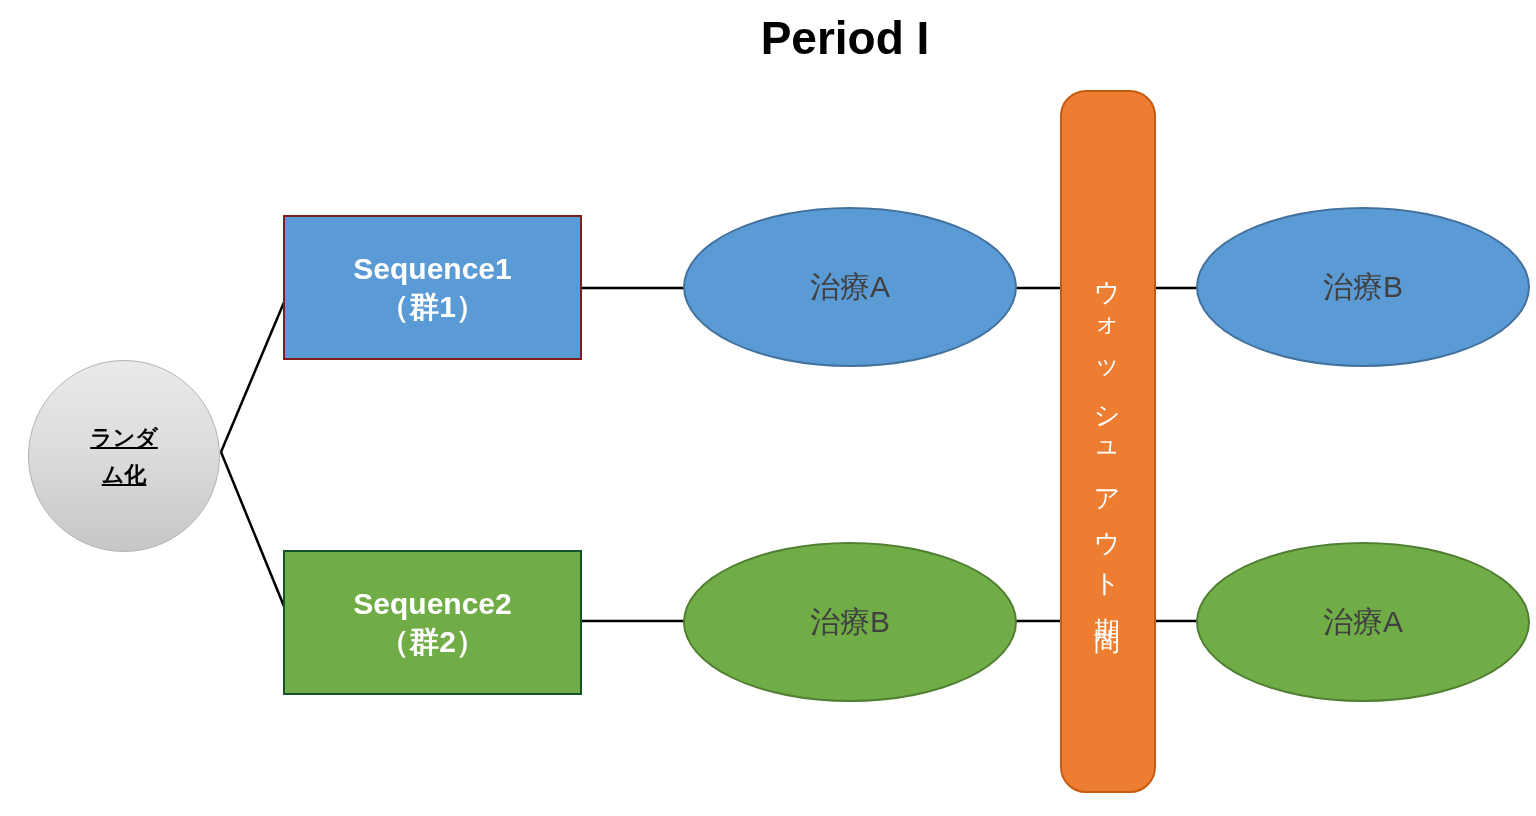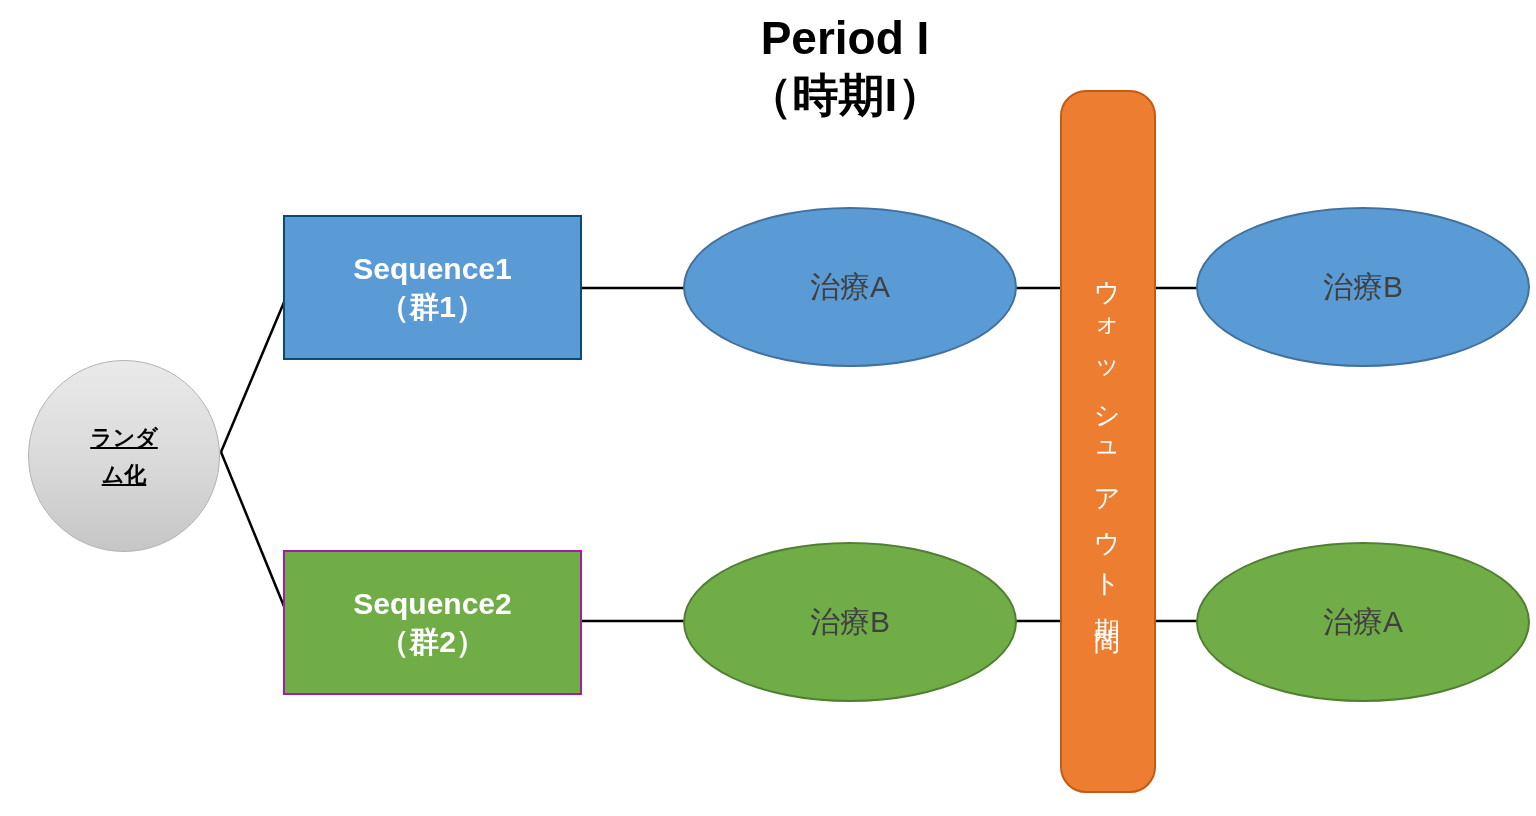--- a/index.html
+++ b/index.html
@@ -62,26 +62,26 @@
     left: 283px;
     width: 299px; height: 145px;
     color: #ffffff;
     font-weight: 700;
     font-size: 30px;
     line-height: 38px;
   }
   .seq1 {
     top: 215px;
     background: #5b9bd5;
-    border: 2px solid #0c4a6e;
+    border: 2px solid #7f1d1d;
   }
   .seq2 {
     top: 550px;
     background: #70ad47;
-    border: 2px solid #a21caf;
+    border: 2px solid #14532d;
   }
   .treat-ellipse {
     width: 334px; height: 160px;
     border-radius: 50%;
     color: #404040;
     font-weight: 400;
     font-size: 30px;
   }
   .blue-ellipse {
     background: #5b9bd5;
@@ -123,21 +123,20 @@
     <line x1="580" y1="288" x2="700" y2="288"></line>
     <line x1="1000" y1="288" x2="1065" y2="288"></line>
     <line x1="1150" y1="288" x2="1215" y2="288"></line>
     <line x1="580" y1="621" x2="700" y2="621"></line>
     <line x1="1000" y1="621" x2="1065" y2="621"></line>
     <line x1="1150" y1="621" x2="1215" y2="621"></line>
   </svg>
 
   <div class="period-title period1-title">
     <div>Period I</div>
-    <div>（時期I）</div>
   </div>
 
   <div class="period-title period2-title">
   </div>
 
   <div class="shape rand-circle">
     <div>ランダ</div>
     <div>ム化</div>
   </div>
 

